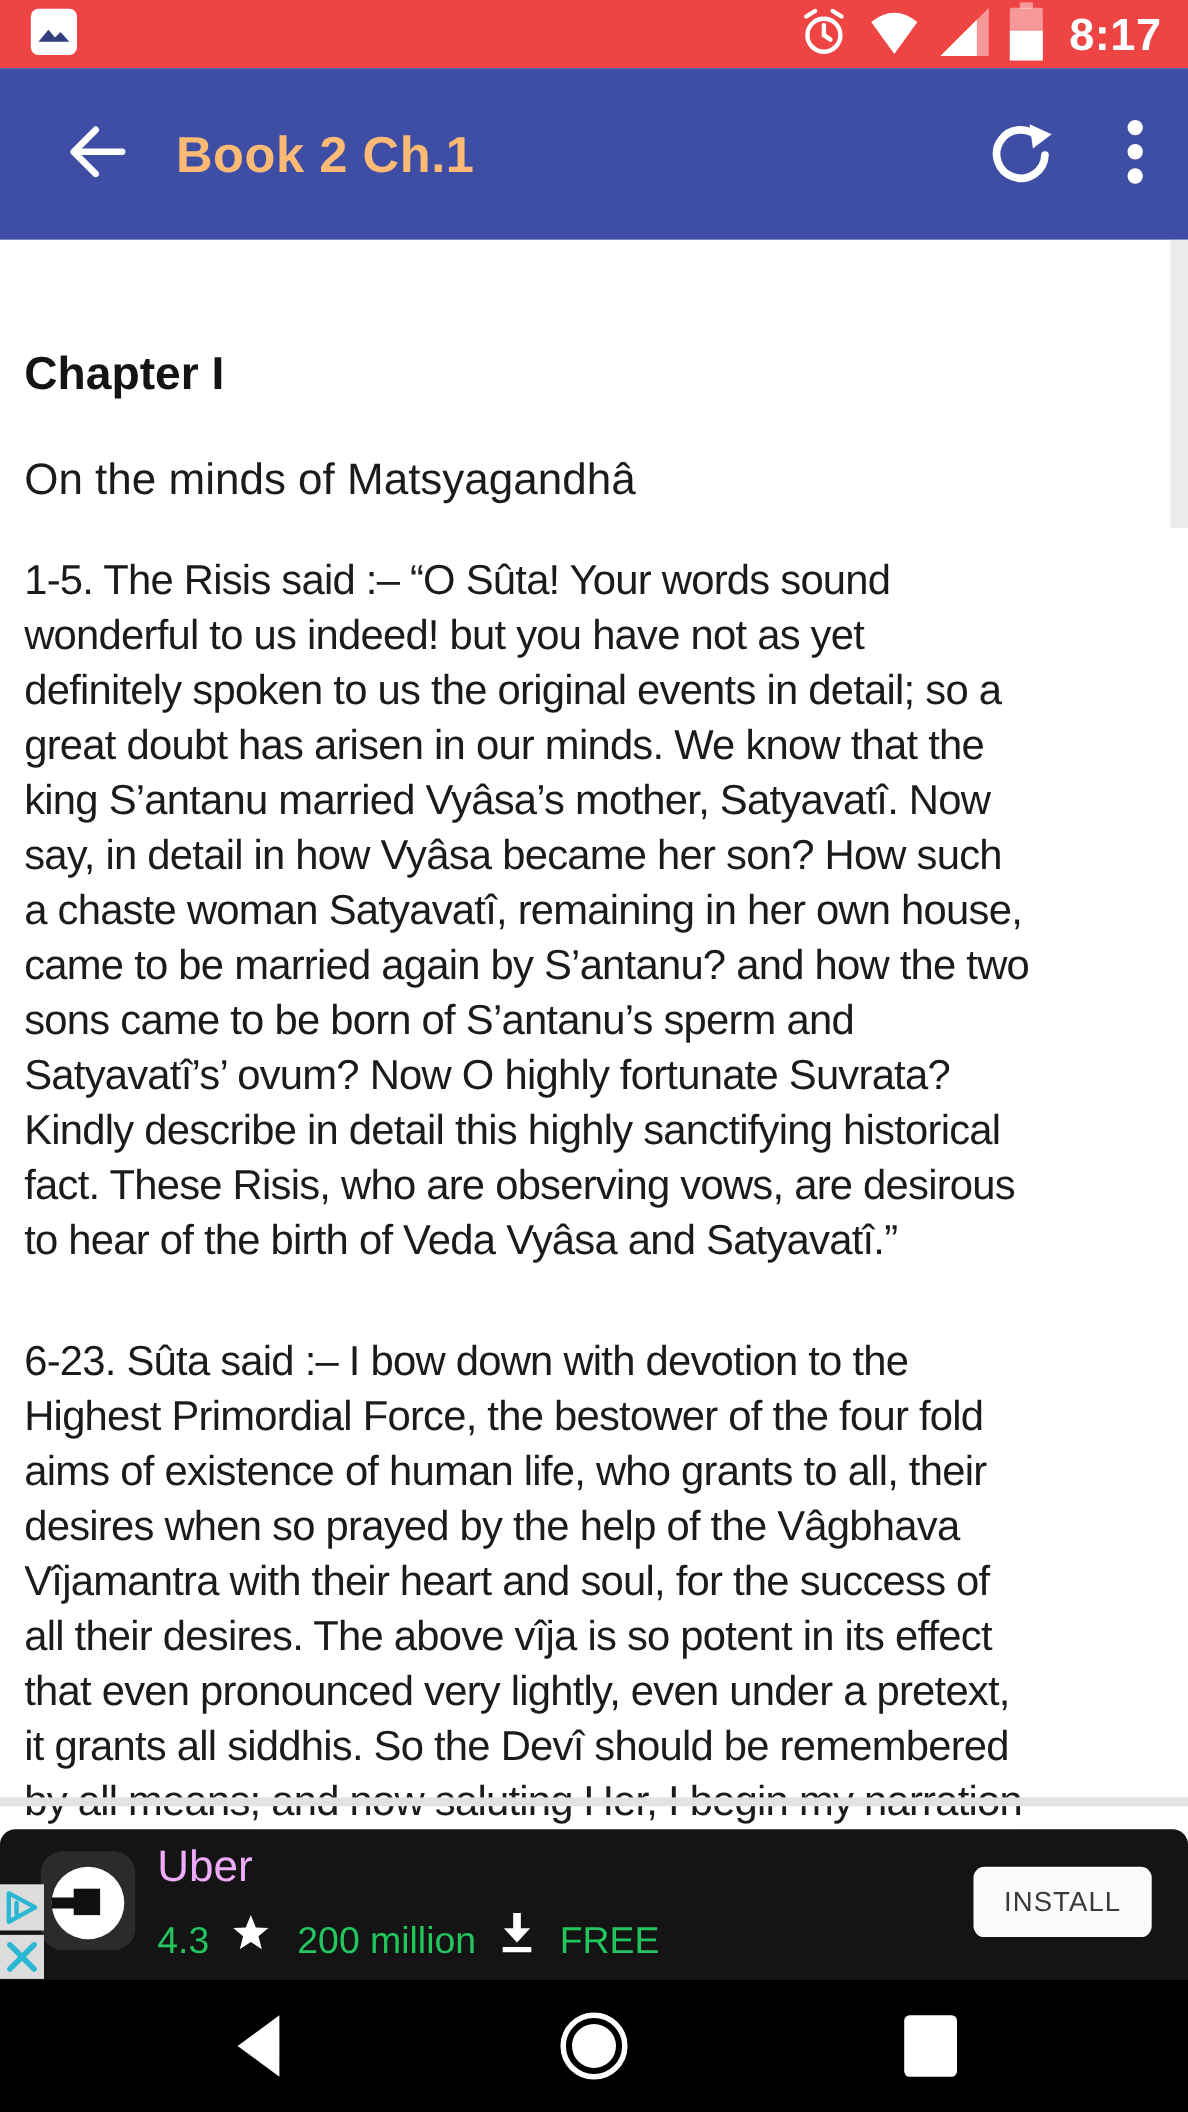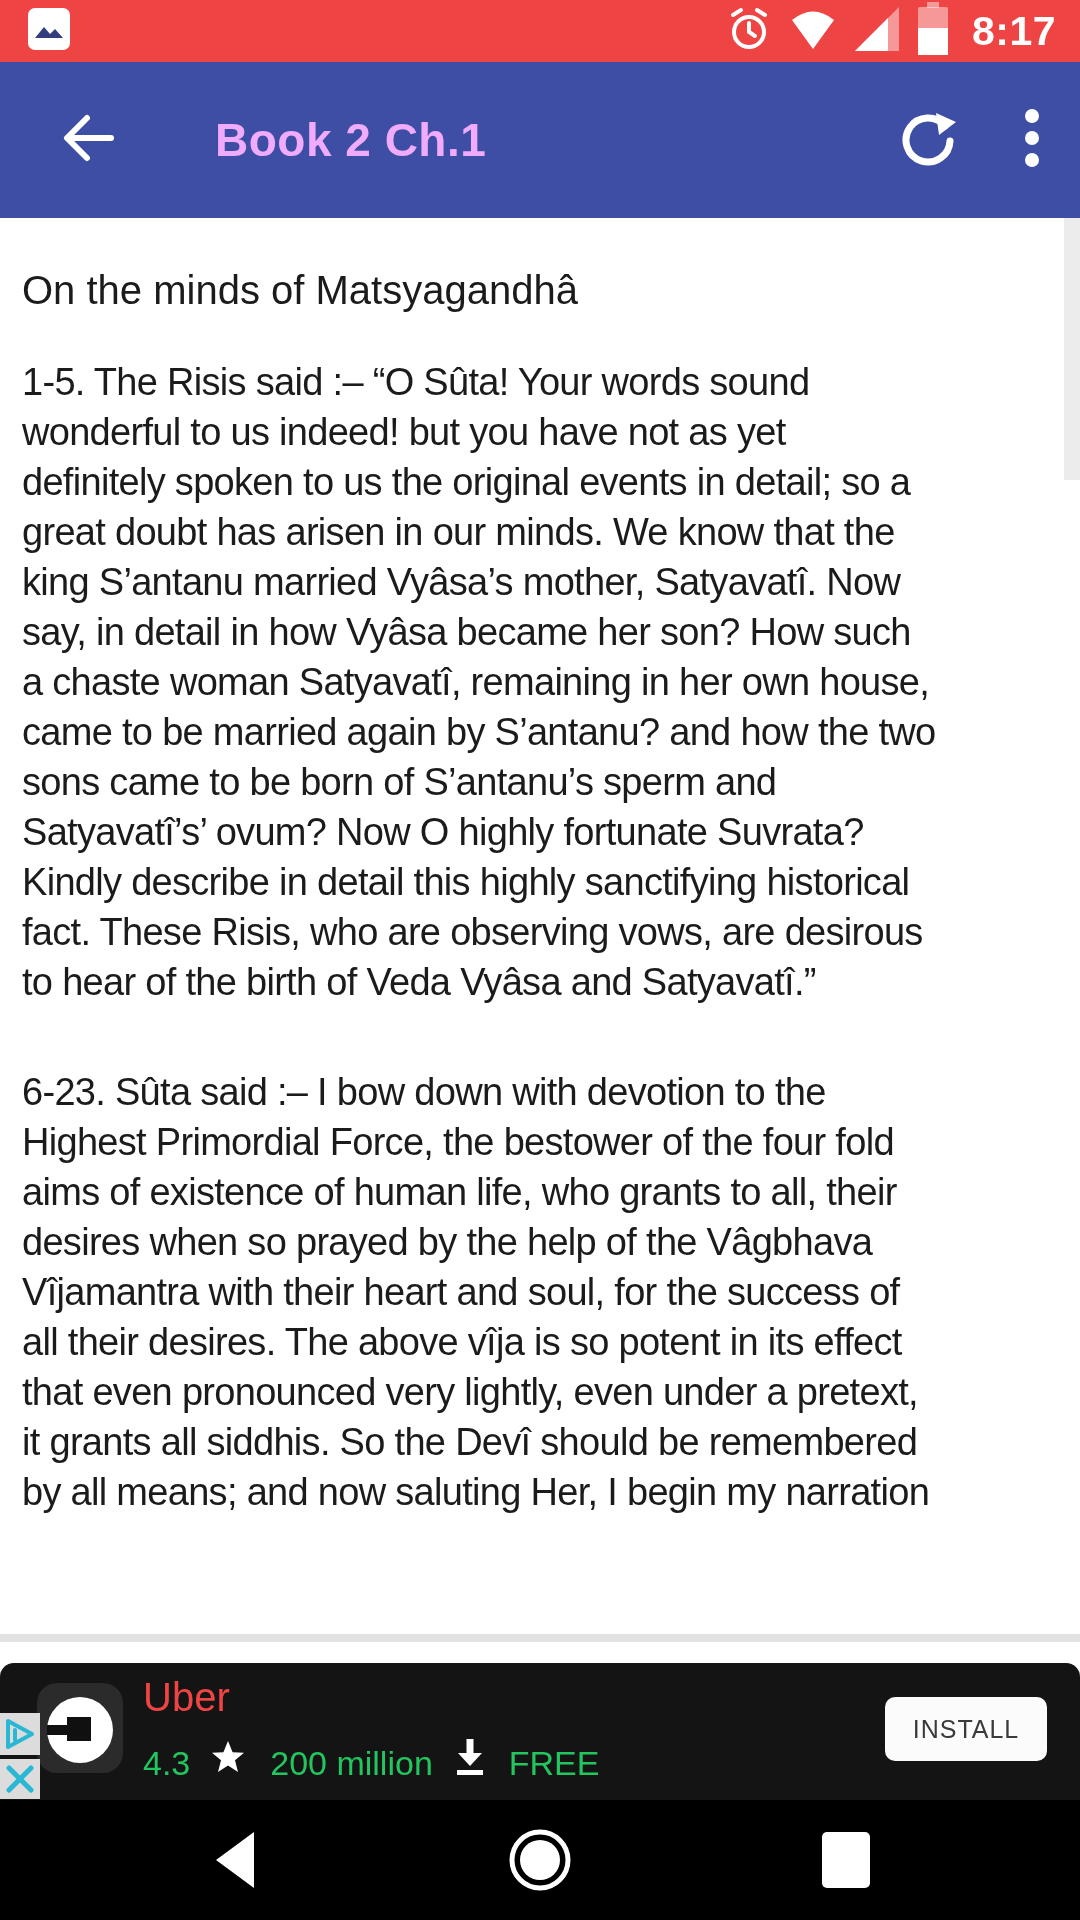--- a/index.html
+++ b/index.html
@@ -9,21 +9,21 @@
 
   
   .status-bar { position:absolute; top:0; left:0; width:1080px; height:62px;
     background:#ef4444; display:flex; align-items:center; padding:0 24px 0 26px; }
   .sb-right { margin-left:auto; display:flex; align-items:center; gap:17px; }
   .sb-time { color:#fff; font-size:41px; font-weight:600; letter-spacing:0.5px; margin-left:6px; }
 
   
   .app-bar { position:absolute; top:62px; left:0; width:1080px; height:156px;
     background:#3E4EA4; display:flex; align-items:center; padding:0 40px 0 56px; }
-  .app-bar-title { color:#f0abfc; font-size:46px; font-weight:bold; margin-left:93px; letter-spacing:0.5px; }
+  .app-bar-title { color:#fdba74; font-size:46px; font-weight:bold; margin-left:38px; letter-spacing:0.5px; }
   .app-bar-right { margin-left:auto; display:flex; align-items:center; gap:66px; }
   .app-shadow { position:absolute; top:218px; left:0; width:1080px; height:10px;
     background:linear-gradient(to bottom, rgba(0,0,0,0.18), rgba(0,0,0,0)); pointer-events:none; }
 
   
   .content { position:absolute; top:218px; left:0; width:1080px; height:1445px;
     background:#fff; overflow:hidden; color:#1b1b1b; }
   .scroll-thumb { position:absolute; top:0; right:0; width:16px; height:262px; background:#ECECEC; }
   .chapter-heading { margin:98px 0 0 22px; font-size:42px; font-weight:bold; color:#141414; }
   .chapter-subtitle { margin:50px 0 0 22px; font-size:40px; }
@@ -38,21 +38,21 @@
   .uber-icon { position:absolute; left:37px; top:20px; width:86px; height:90px;
     background:#2B2B2B; border-radius:20px; }
   .uber-circle { position:absolute; left:10px; top:14px; width:66px; height:66px;
     background:#fff; border-radius:50%; }
   .uber-bar { position:absolute; left:10px; top:42px; width:22px; height:10px; background:#101010; }
   .uber-square { position:absolute; left:30px; top:34px; width:24px; height:24px; background:#101010; }
   .adchoices-btn { position:absolute; left:0; top:50px; width:40px; height:42px;
     background:#DCDCDC; display:flex; align-items:center; justify-content:center; }
   .ad-close-btn { position:absolute; left:0; top:96px; width:40px; height:40px;
     background:#DCDCDC; display:flex; align-items:center; justify-content:center; }
-  .ad-app-name { position:absolute; left:143px; top:12px; color:#ef4444; font-size:40px; }
+  .ad-app-name { position:absolute; left:143px; top:12px; color:#f0abfc; font-size:40px; }
   .ad-meta-row { position:absolute; left:143px; top:74px; display:flex; align-items:flex-end;
     color:#22c55e; font-size:34px; }
   .ad-meta-row .star { margin:0 24px 0 20px; }
   .ad-meta-row .dl { margin:0 22px 0 20px; }
   .install-button { position:absolute; right:33px; top:34px; width:162px; height:64px;
     background:#FBFBFB; border:none; border-radius:10px; color:#3A3A3A; font-size:25px;
     font-family:"Liberation Sans", sans-serif; letter-spacing:1px;
     display:flex; align-items:center; justify-content:center; }
 
   
@@ -124,20 +124,21 @@
           <circle cx="8" cy="33" r="7" fill="#fff"></circle>
           <circle cx="8" cy="55" r="7" fill="#fff"></circle>
         </svg>
       </span>
     </div>
   </div>
   <div class="app-shadow"></div>
 
   <div class="content">
     <div class="scroll-thumb"></div>
+    <div class="chapter-heading">Chapter I</div>
     <div class="chapter-subtitle">On the minds of Matsyagandhâ</div>
     <div class="para">1-5. The Risis said :– “O Sûta! Your words sound
 wonderful to us indeed! but you have not as yet
 definitely spoken to us the original events in detail; so a
 great doubt has arisen in our minds. We know that the
 king S’antanu married Vyâsa’s mother, Satyavatî. Now
 say, in detail in how Vyâsa became her son? How such
 a chaste woman Satyavatî, remaining in her own house,
 came to be married again by S’antanu? and how the two
 sons came to be born of S’antanu’s sperm and

